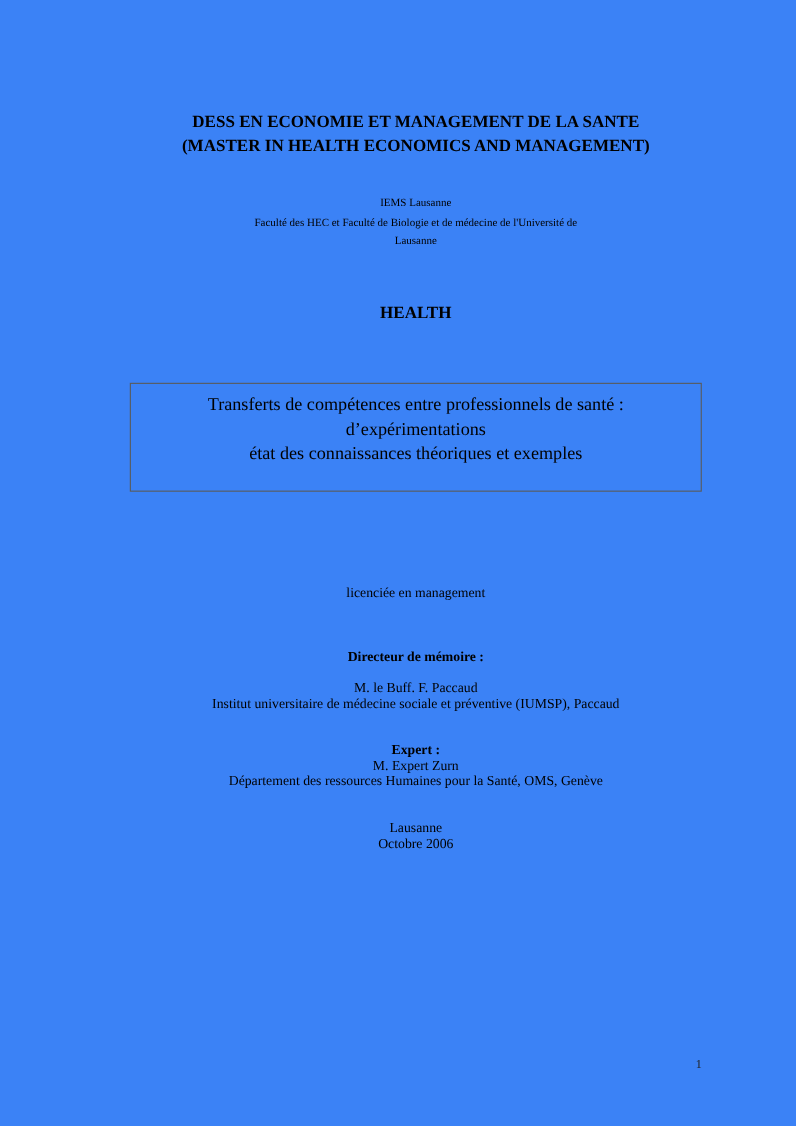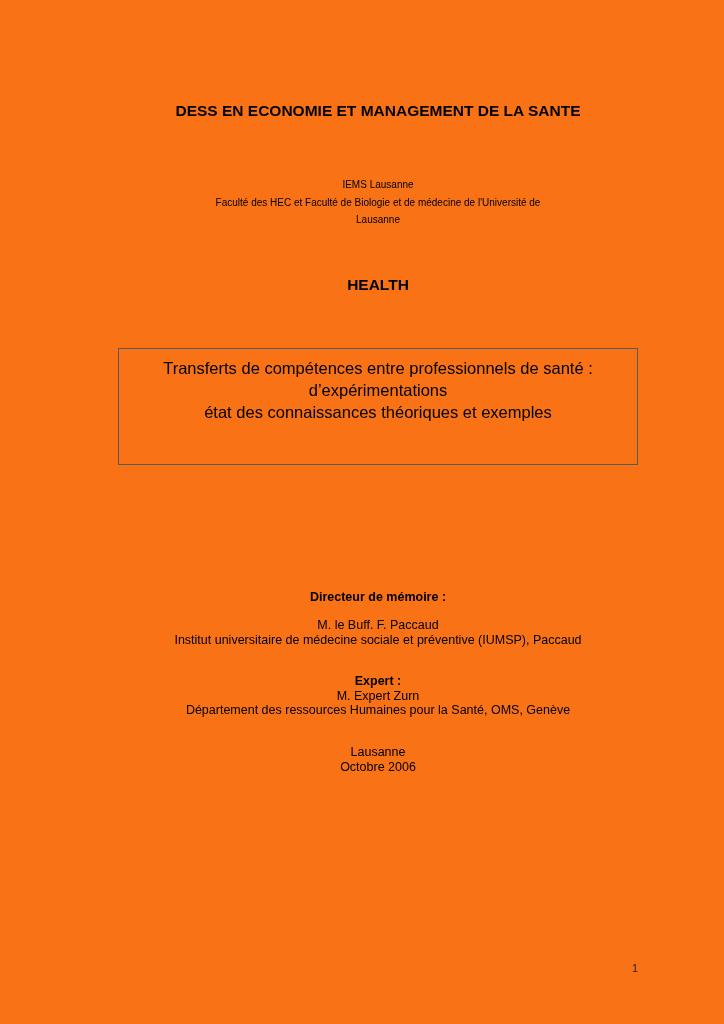--- a/index.html
+++ b/index.html
@@ -4,22 +4,22 @@
 <style>
   html, body {
     margin: 0;
     padding: 0;
     background: #ffffff;
   }
   .page {
     position: relative;
     width: 724px;
     height: 1024px;
-    background: #f97316;
-    font-family: Liberation Sans, sans-serif;
+    background: #3b82f6;
+    font-family: Liberation Serif, serif;
     color: #000000;
     overflow: hidden;
   }
   .band {
     position: absolute;
     left: 118px;
     width: 520px;
     text-align: center;
   }
   .h-bold {
@@ -36,21 +36,21 @@
     line-height: 14.5px;
   }
   .small .bold {
     font-weight: bold;
   }
   .title-box {
     position: absolute;
     left: 118px;
     top: 348px;
     width: 520px;
-    height: 117px;
+    height: 99px;
     border: 1px solid #5a5a5a;
     box-sizing: border-box;
     padding-top: 8px;
     text-align: center;
   }
   .title-line {
     font-size: 16.5px;
     line-height: 22px;
     white-space: nowrap;
   }
@@ -65,38 +65,40 @@
     color: #222222;
   }
 </style>
 </head>
 <body>
 
 <div class="page">
 
   <div class="band h-bold" style="top: 100px;">
     <div>DESS EN ECONOMIE ET MANAGEMENT DE LA SANTE</div>
+    <div>(MASTER IN HEALTH ECONOMICS AND MANAGEMENT)</div>
   </div>
 
   <div class="band inst" style="top: 176px;">
     <div>IEMS Lausanne</div>
     <div>Faculté des HEC et Faculté de Biologie et de médecine de l'Université de</div>
     <div>Lausanne</div>
   </div>
 
   <div class="band h-bold" style="top: 274px;">HEALTH</div>
 
   <div class="title-box">
     <div class="title-line">Transferts de compétences entre professionnels de santé :</div>
     <div class="title-line">d’expérimentations</div>
     <div class="title-line">état des connaissances théoriques et exemples</div>
   </div>
 
 
   <div class="band small" style="top: 532px;">
+    <div>licenciée en management</div>
   </div>
 
   <div class="band small bold" style="top: 590px; font-weight: bold;">Directeur de mémoire :</div>
 
   <div class="band small" style="top: 618px;">
     <div>M. le Buff. F. Paccaud</div>
     <div>Institut universitaire de médecine sociale et préventive (IUMSP), Paccaud</div>
   </div>
 
   <div class="band small" style="top: 674px;">

